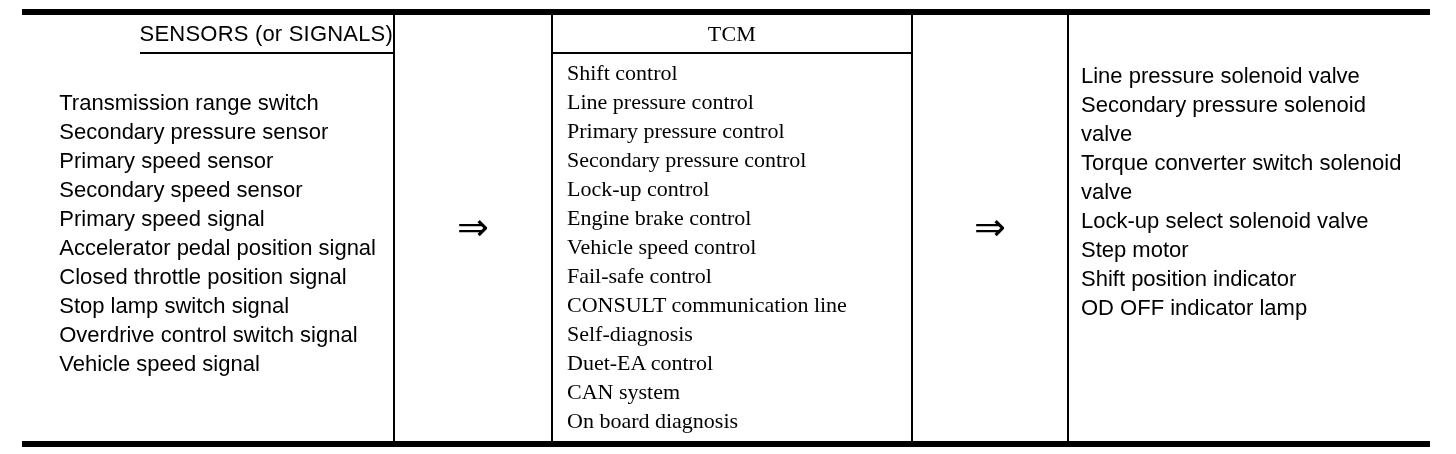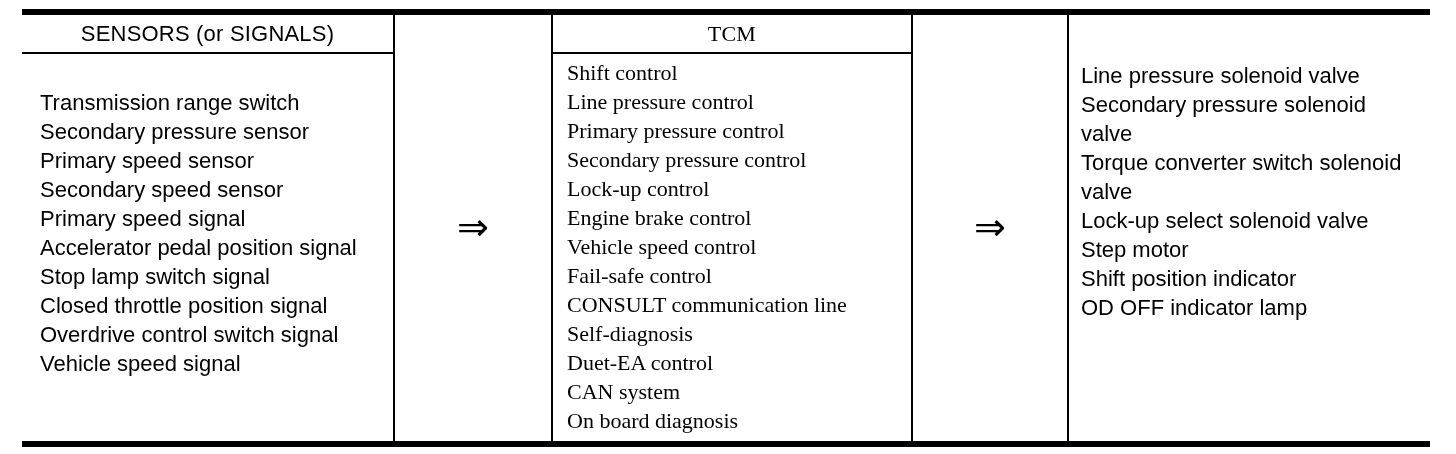--- a/index.html
+++ b/index.html
@@ -18,21 +18,21 @@
     left: 22px;
     top: 9px;
     width: 1408px;
     height: 438px;
     border-top: 6px solid #000;
     border-bottom: 6px solid #000;
     display: flex;
     align-items: stretch;
   }
   .col { display: flex; flex-direction: column; }
-  .col-sensors   { width: 373px; border-right: 2px solid #000; }
+  .col-sensors   { width: 373px; border-right: 2px solid #000; align-items: flex-end; }
   .col-tcm       { width: 362px; border-left: 2px solid #000; border-right: 2px solid #000; font-family: Liberation Serif, serif; }
   .col-actuators { width: 363px; border-left: 2px solid #000; }
   .gap-1 { width: 156px; }
   .gap-2 { width: 154px; }
   .gap {
     display: flex;
     align-items: center;
     justify-content: center;
   }
   .arrow {
@@ -50,42 +50,42 @@
     justify-content: center;
     font-size: 22px;
     letter-spacing: 0.2px;
     white-space: nowrap;
   }
   .col-body {
     flex: 1;
     font-size: 22px;
     line-height: 29px;
   }
-  .col-sensors   .col-body { padding: 34px 0 0 18px; }
+  .col-sensors   .col-body { padding: 34px 17px 0 18px; }
   .col-tcm       .col-body { padding: 4px 0 0 14px;  }
   .col-actuators .col-body { padding: 46px 0 0 12px; }
   .list-item { white-space: pre-line; }
 </style>
 </head>
 <body>
 
 <div class="canvas">
   <div class="table-wrap">
 
     <section class="col col-sensors">
       <div class="col-header">SENSORS (or SIGNALS)</div>
       <div class="col-body">
           <div class="list-item">Transmission range switch</div>
           <div class="list-item">Secondary pressure sensor</div>
           <div class="list-item">Primary speed sensor</div>
           <div class="list-item">Secondary speed sensor</div>
           <div class="list-item">Primary speed signal</div>
           <div class="list-item">Accelerator pedal position signal</div>
+          <div class="list-item">Closed throttle position signal</div>
           <div class="list-item">Stop lamp switch signal</div>
-          <div class="list-item">Closed throttle position signal</div>
           <div class="list-item">Overdrive control switch signal</div>
           <div class="list-item">Vehicle speed signal</div>
         </div>
     </section>
 
     <div class="gap gap-1">
       <span class="arrow">⇒</span>
     </div>
 
     <section class="col col-tcm">

